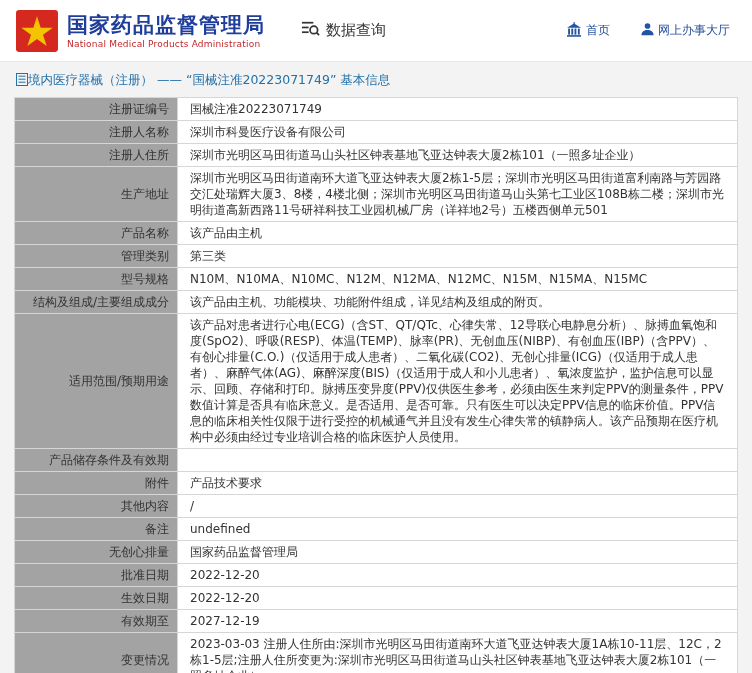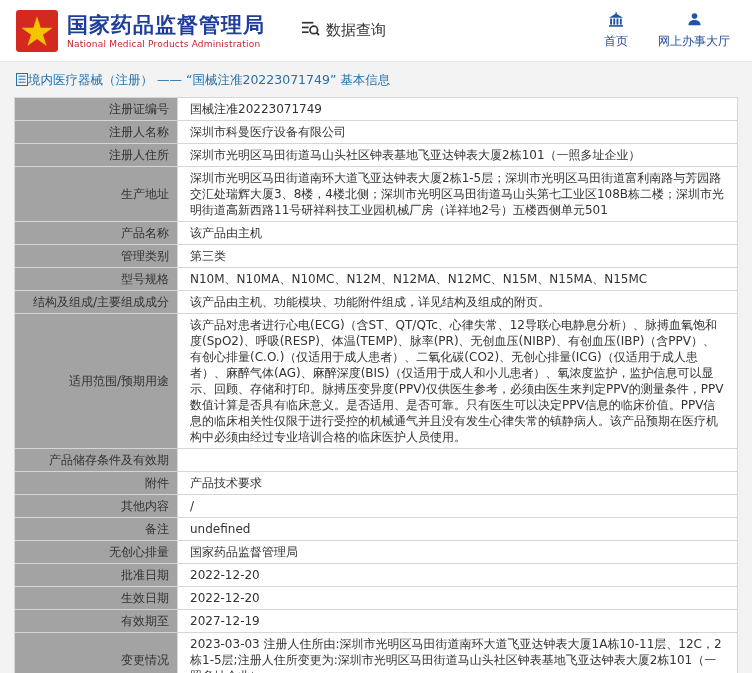--- a/index.html
+++ b/index.html
@@ -25,21 +25,21 @@
     font-size:9px; color:#c1272d; letter-spacing:0.2px; margin-top:2px;
     white-space:nowrap;
   }
   .data-query {
     display:flex; align-items:center; gap:6px; margin-left:36px;
     font-size:15px; font-weight:normal; color:#333; cursor:pointer;
   }
   .header-spacer { flex:1; }
   .top-nav { display:flex; gap:30px; padding-right:6px; }
   .nav-item {
-    display:flex; flex-direction:column; align-items:center; gap:3px;
+    display:flex; align-items:center; gap:3px;
     font-size:12px; color:#274f9b; text-decoration:none; cursor:pointer;
     white-space:nowrap;
   }
   
   .breadcrumb {
     display:flex; align-items:center; 
     padding:10px 16px 8px 16px;
     font-size:12.5px; color:#2470a8;
   }
   

